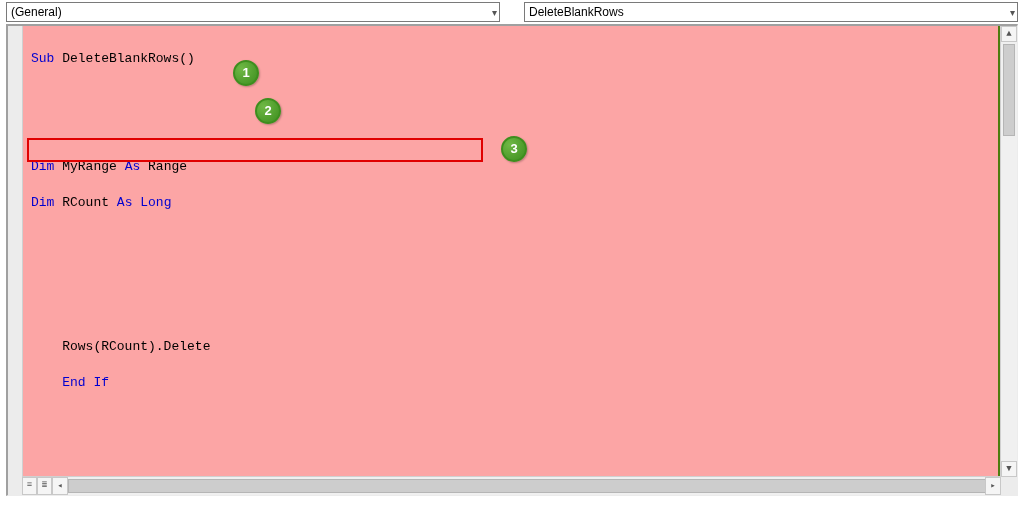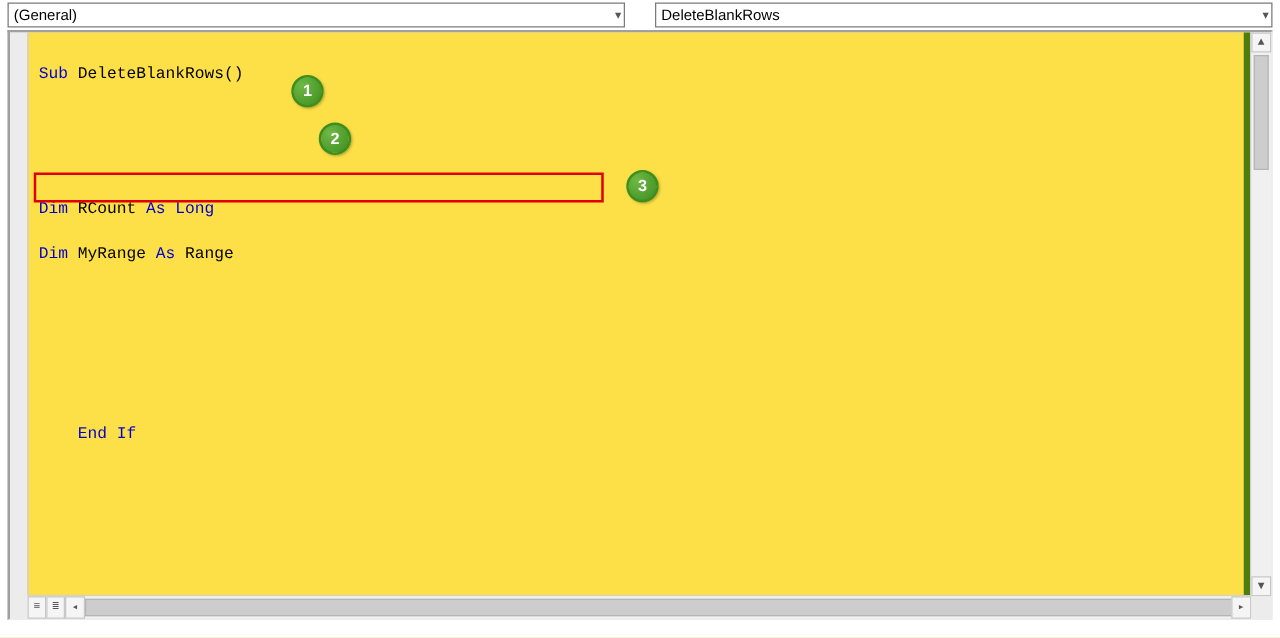--- a/index.html
+++ b/index.html
@@ -55,22 +55,22 @@
     border-right: 1px solid #ececec;
     border-bottom: 1px solid #ececec;
     background: #ececec;
   }
   .code-outer {
     position: absolute;
     top: 0;
     bottom: 18px;
     left: 14px;
     right: 16px;
-    background: #fde047;
-    border-right: 6px solid #4d7c0f;
+    background: #fca5a5;
+    border-right: 3px solid #4d7c0f;
     border-left: 1px solid #d0d0d0;
   }
   .code-area {
     position: relative;
     padding: 6px 0 0 0;
     font-family: Consolas, "Courier New", monospace;
     font-size: 13px;
     line-height: 18px;
     color: #000;
     white-space: pre;
@@ -228,25 +228,26 @@
   </div>
 
   <div class="main">
     <div class="gutter"></div>
 
     <div class="code-outer">
       <div class="code-area">
 <div class="code-line"><span class="kw">Sub</span><span> DeleteBlankRows()</span></div>
 <div class="code-line"></div>
 <div class="code-line"></div>
+<div class="code-line"><span class="kw">Dim</span><span> MyRange </span><span class="kw">As</span><span> Range</span></div>
 <div class="code-line"><span class="kw">Dim</span><span> RCount </span><span class="kw">As Long</span></div>
-<div class="code-line"><span class="kw">Dim</span><span> MyRange </span><span class="kw">As</span><span> Range</span></div>
-<div class="code-line"></div>
-<div class="code-line"></div>
-<div class="code-line"></div>
+<div class="code-line"></div>
+<div class="code-line"></div>
+<div class="code-line"></div>
+<div class="code-line">    Rows(RCount).Delete</div>
 <div class="code-line"><span class="kw">    End If</span></div>
 
 
 
 
 
 
 
         
         <div class="red-box" style="left:4px; top:112px; width:452px; height:20px;"></div>

